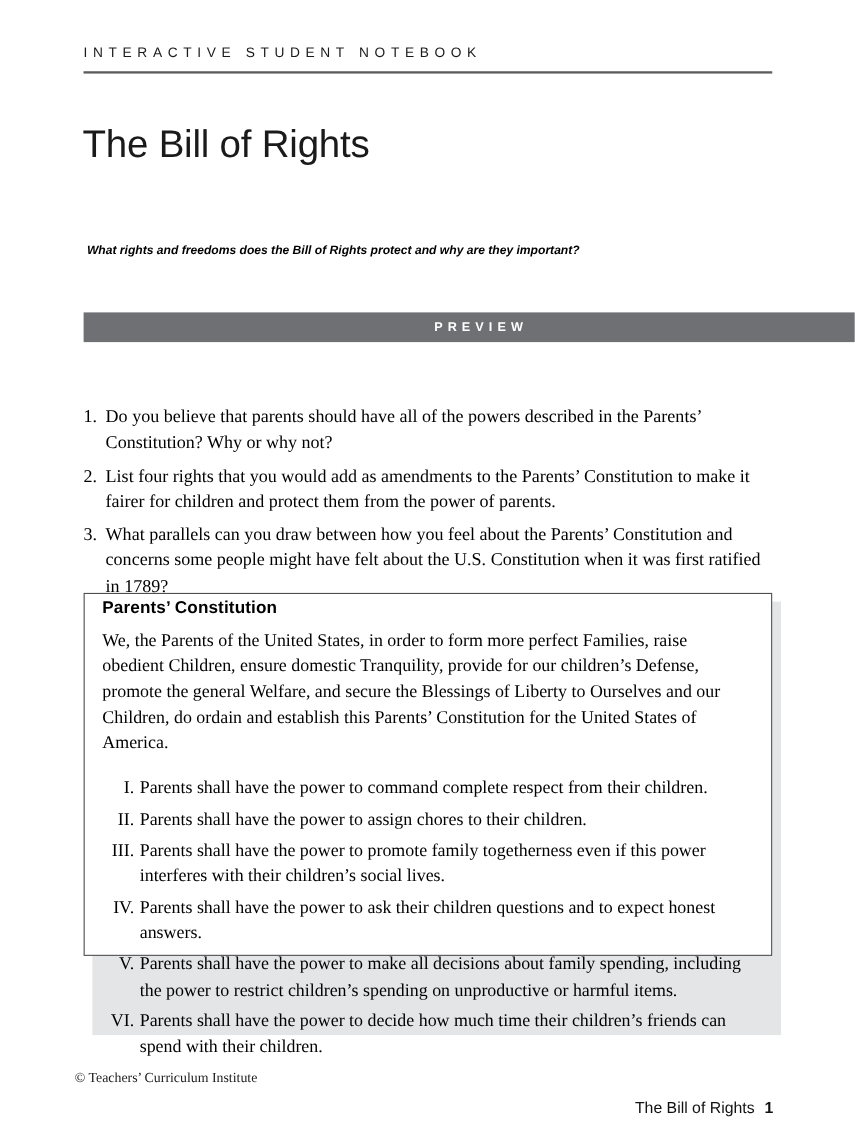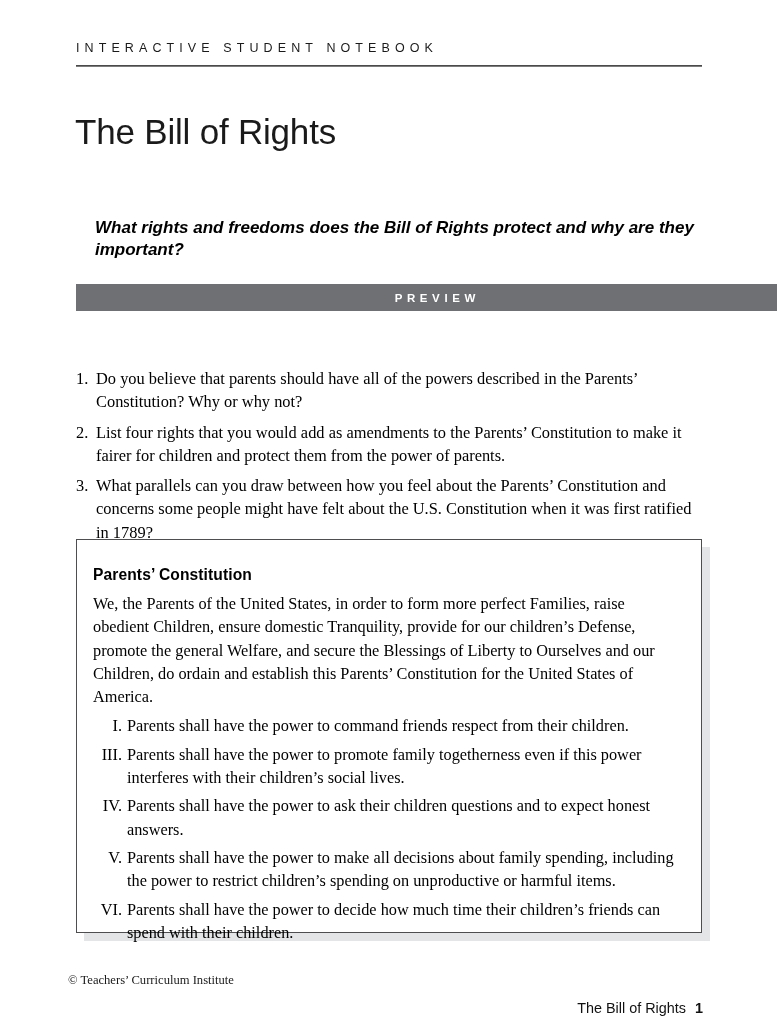--- a/index.html
+++ b/index.html
@@ -61,24 +61,23 @@
 
   
   .essential-question {
     position: absolute;
     left: 79px;
     top: 217px;
     width: 600px;
     font-family: "Liberation Sans", sans-serif;
     font-weight: bold;
     font-style: italic;
-    font-size: 17px;
+    font-size: 11px;
     line-height: 22px;
     color: #000000;
-    margin-left: 16px;
   }
 
   
   .preview-band {
     position: absolute;
     left: 76px;
     top: 284px;
     width: 718px;
     height: 27px;
     background: #6e7074;
@@ -135,38 +134,38 @@
     top: 547px;
     width: 626px;
     height: 394px;
     background: #e4e5e7;
   }
   .doc-box {
     position: absolute;
     left: 76px;
     top: 539px;
     width: 626px;
-    height: 394px;
+    height: 330px;
     box-sizing: border-box;
     border: 1.4px solid #4e4e50;
     background: #ffffff;
-    padding: 26px 16px 0 16px;
+    padding: 4px 16px 0 16px;
   }
   .doc-box-title {
     font-family: "Liberation Sans", sans-serif;
     font-size: 15.6px;
     font-weight: bold;
     color: #000000;
     margin: 0 0 8px 0;
     letter-spacing: 0.1px;
   }
   .doc-preamble {
     font-size: 16.3px;
     line-height: 23.3px;
-    margin: 0 0 6px 0;
+    margin: 0 0 18px 0;
     width: 588px;
   }
   .doc-articles {
     margin: 0;
     padding: 0;
   }
   .article-item {
     display: flex;
     font-size: 16.3px;
     line-height: 23.3px;
@@ -248,23 +247,27 @@
   <div class="doc-box">
 
     <div class="doc-box-title">Parents’ Constitution</div>
 
     <p class="doc-preamble">We, the Parents of the United States, in order to form more perfect Families, raise obedient Children, ensure domestic Tranquility, provide for our children’s Defense, promote the general Welfare, and secure the Blessings of Liberty to Ourselves and our Children, do ordain and establish this Parents’ Constitution for the United States of America.</p>
 
     <div class="doc-articles">
 
       <div class="article-item">
         <span class="article-num">I.</span>
-        <span class="article-text">Parents shall have the power to command friends respect from their children.</span>
-      </div>
-
+        <span class="article-text">Parents shall have the power to command complete respect from their children.</span>
+      </div>
+
+      <div class="article-item">
+        <span class="article-num">II.</span>
+        <span class="article-text">Parents shall have the power to assign chores to their children.</span>
+      </div>
 
       <div class="article-item">
         <span class="article-num">III.</span>
         <span class="article-text">Parents shall have the power to promote family togetherness even if this power interferes with their children’s social lives.</span>
       </div>
 
       <div class="article-item">
         <span class="article-num">IV.</span>
         <span class="article-text">Parents shall have the power to ask their children questions and to expect honest answers.</span>
       </div>

